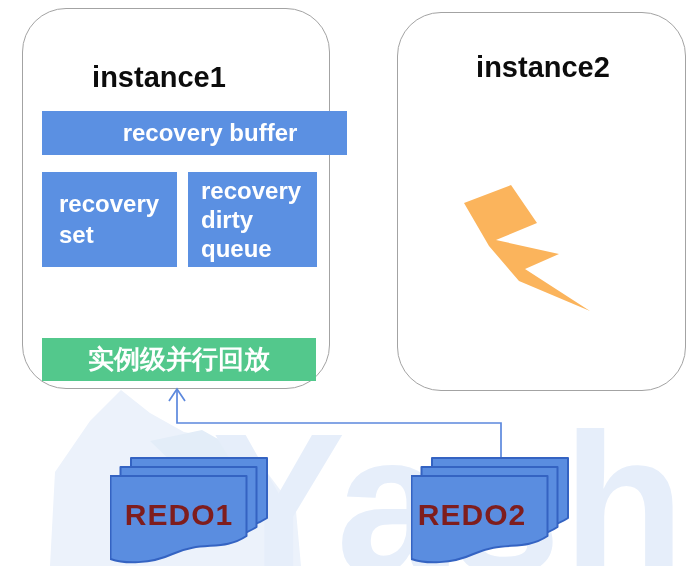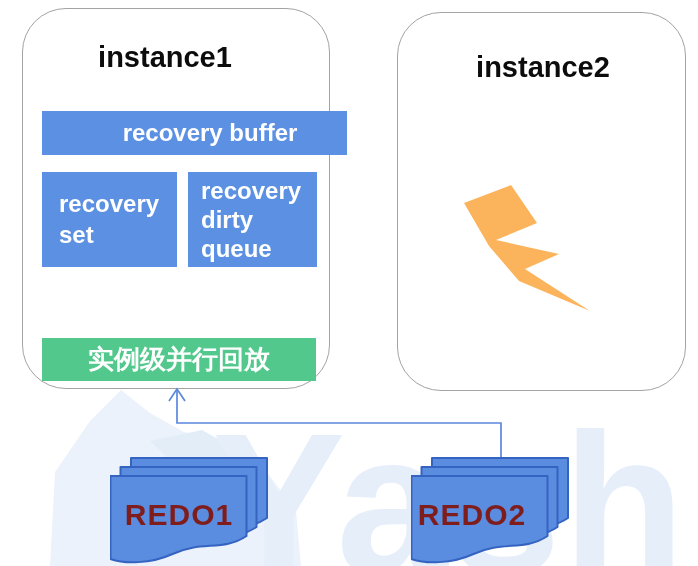--- a/index.html
+++ b/index.html
@@ -67,21 +67,21 @@
 
 <div class="canvas">
 
   <svg class="overlay" width="698" height="566" aria-hidden="true">
     <polygon points="50,566 55,472 90,421 121,390 150,413 184,432 231,441 266,471 296,511 301,566" fill="#ecf2fb"></polygon>
     <polygon points="150,441 202,430 257,461 272,501 241,521 181,471" fill="#e3edf8"></polygon>
   </svg>
   <div class="wm-text">Yash</div>
 
   <div class="card" id="card1"></div>
-  <div class="card-title" id="title1" style="left:40px;width:250px;">instance1</div>
+  <div class="card-title" id="title1" style="left:34px;width:250px;margin-top:20px;">instance1</div>
 
   <div class="bluebox" id="box-buffer">recovery buffer</div>
   <div class="bluebox" id="box-set">recovery
 set</div>
   <div class="bluebox" id="box-dirty">recovery
 dirty
 queue</div>
   <div id="box-replay">实例级并行回放</div>
 
   <div class="card" id="card2"></div>

